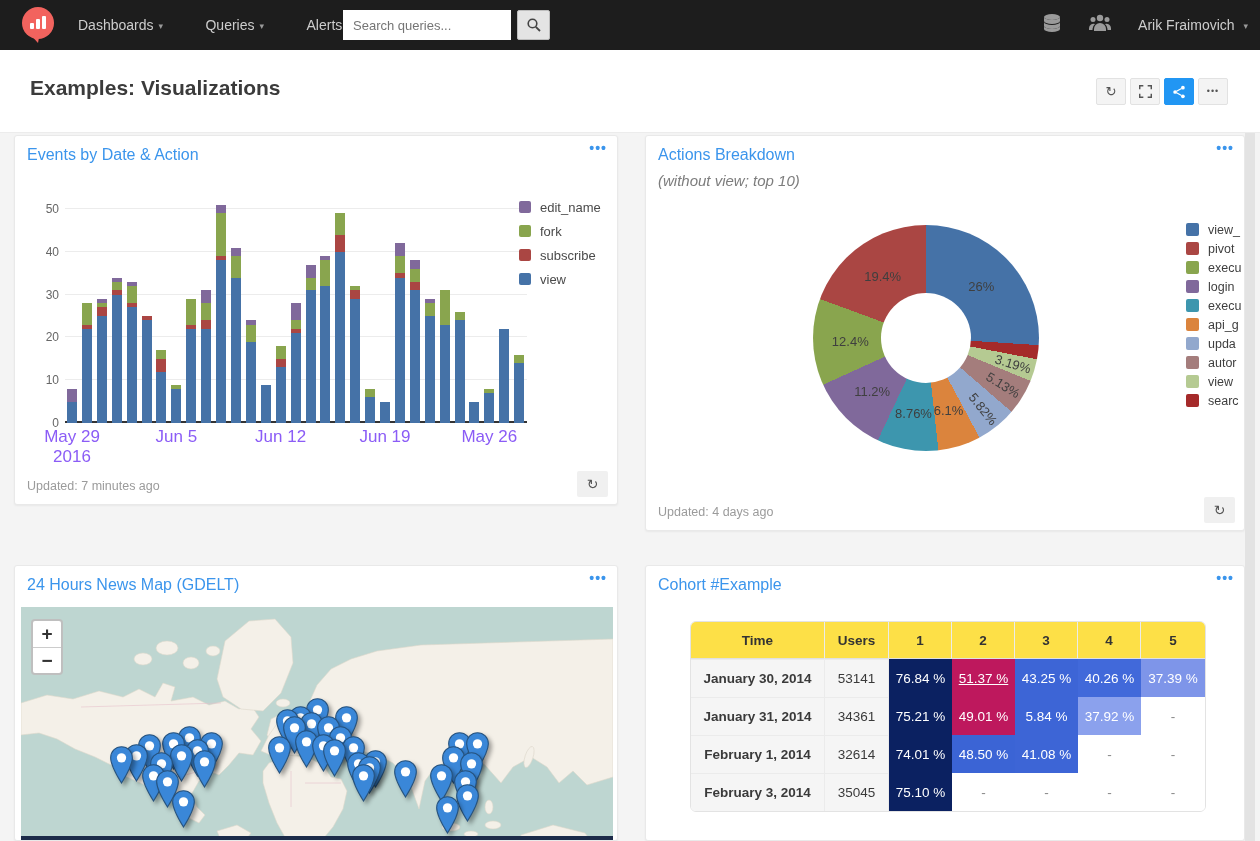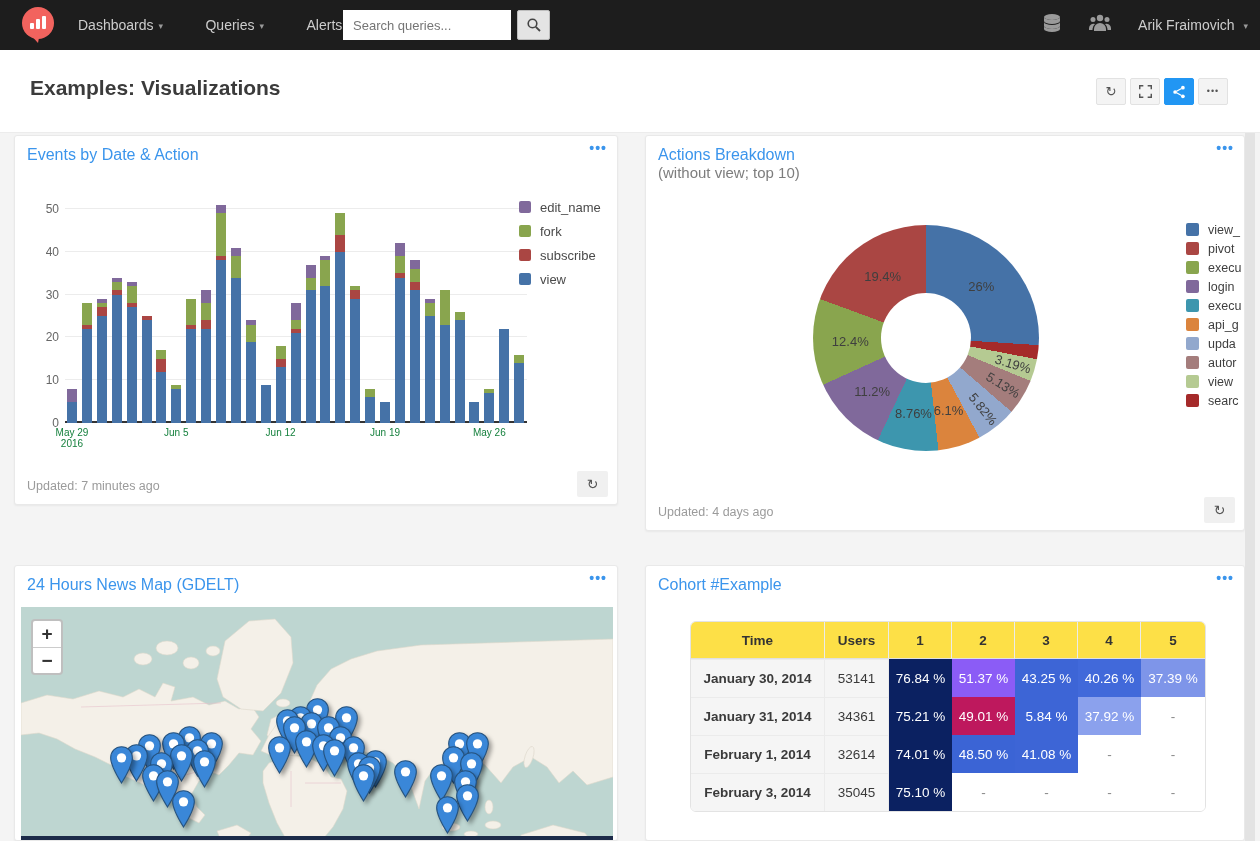--- a/index.html
+++ b/index.html
@@ -34,36 +34,36 @@
           margin-left:4px; text-align:center; color:#555; font-size:13px; line-height:25px; cursor:pointer; }
   .hbtn.primary { background:#2196f3; border-color:#2196f3; color:#fff; }
   
   .widget { position:absolute; background:#fff; border:1px solid #e9e9e9; border-radius:3px;
             box-shadow:0 1px 2px rgba(0,0,0,.05); overflow:hidden; }
   #w-events  { left:14px;  top:135px; width:604px; height:370px; }
   #w-actions { left:645px; top:135px; width:600px; height:396px; }
   #w-map     { left:14px;  top:565px; width:604px; height:276px; }
   #w-cohort  { left:645px; top:565px; width:600px; height:276px; }
   .wtitle { position:absolute; left:12px; top:10px; font-size:16px; color:#3b95ec; cursor:pointer; }
-  .wsub   { position:absolute; left:12px; top:28px; font-size:15px; color:#7d7d7d; }
+  .wsub   { position:absolute; left:12px; top:36px; font-size:15px; color:#7d7d7d;font-style:italic; }
   .wmenu  { position:absolute; right:10px; top:4px; color:#3b95ec; font-size:14px; letter-spacing:1px;
             font-weight:bold; cursor:pointer; }
   .wfooter { position:absolute; left:12px; bottom:11px; font-size:12.5px; color:#9b9b9b; }
   .wrefresh { position:absolute; right:9px; bottom:7px; width:31px; height:26px; background:#f0f0f0;
               border-radius:2px; color:#555; text-align:center; line-height:26px; font-size:14px; cursor:pointer;
               font-family:"DejaVu Sans",sans-serif; }
   
   #bar-area { position:absolute; left:50px; top:65px; width:462px; height:222px; }
   .gridline { position:absolute; left:0; width:100%; height:1px; background:#ececec; }
   .baseline { position:absolute; left:0; bottom:0; width:100%; height:2px; background:#333; }
   .barseg { position:absolute; width:10px; }
   #bar-ylab { position:absolute; left:16px; top:65px; width:28px; height:222px; }
   .ylab { position:absolute; right:0; width:28px; text-align:right; font-size:12px; color:#666; }
   #bar-xlab { position:absolute; left:50px; top:291px; width:462px; height:36px; }
-  .xlab { position:absolute; transform:translateX(-50%); text-align:center; font-size:10px; color:#15803d; white-space:nowrap; }
+  .xlab { position:absolute; transform:translateX(-50%); text-align:center; font-size:17px; color:#8b5cf6; white-space:nowrap; }
   #bar-legend { position:absolute; left:504px; top:62px; }
   .leg-item { margin-bottom:6px; white-space:nowrap; cursor:pointer; }
   .leg-swatch { display:inline-block; width:12px; height:12px; border-radius:2px; vertical-align:-1px; }
   .leg-label { font-size:13px; color:#4a4a4a; margin-left:9px; }
   
   #donut { position:absolute; left:167px; top:89px; width:226px; height:226px; border-radius:50%; }
   #donut .hole { position:absolute; left:50%; top:50%; width:90px; height:90px; margin:-45px 0 0 -45px;
                  background:#fff; border-radius:50%; }
   .pie-label { position:absolute; font-size:13px; color:#3f3f3f; white-space:nowrap; }
   #pie-legend { position:absolute; left:540px; top:84px; width:80px; }
@@ -560,21 +560,21 @@
             <th>3</th>
             <th>4</th>
             <th>5</th>
           </tr>
         </thead>
         <tbody>
           <tr>
             <td class="c-label">January 30, 2014</td>
             <td class="c-users">53141</td>
             <td class="c-pct" style="background: rgb(11, 33, 97);">76.84 %</td>
-            <td class="c-pct" style="background: #8b5cf6;">51.37 %</td>
+            <td class="c-pct" style="background: #be185d; text-decoration: underline;">51.37 %</td>
             <td class="c-pct" style="background: rgb(61, 101, 214);">43.25 %</td>
             <td class="c-pct" style="background: rgb(65, 105, 218);">40.26 %</td>
             <td class="c-pct" style="background: rgb(126, 149, 233);">37.39 %</td>
           </tr>
           <tr>
             <td class="c-label">January 31, 2014</td>
             <td class="c-users">34361</td>
             <td class="c-pct" style="background: rgb(11, 33, 97);">75.21 %</td>
             <td class="c-pct" style="background: #be185d;">49.01 %</td>
             <td class="c-pct" style="background: rgb(61, 101, 214);">5.84 %</td>

